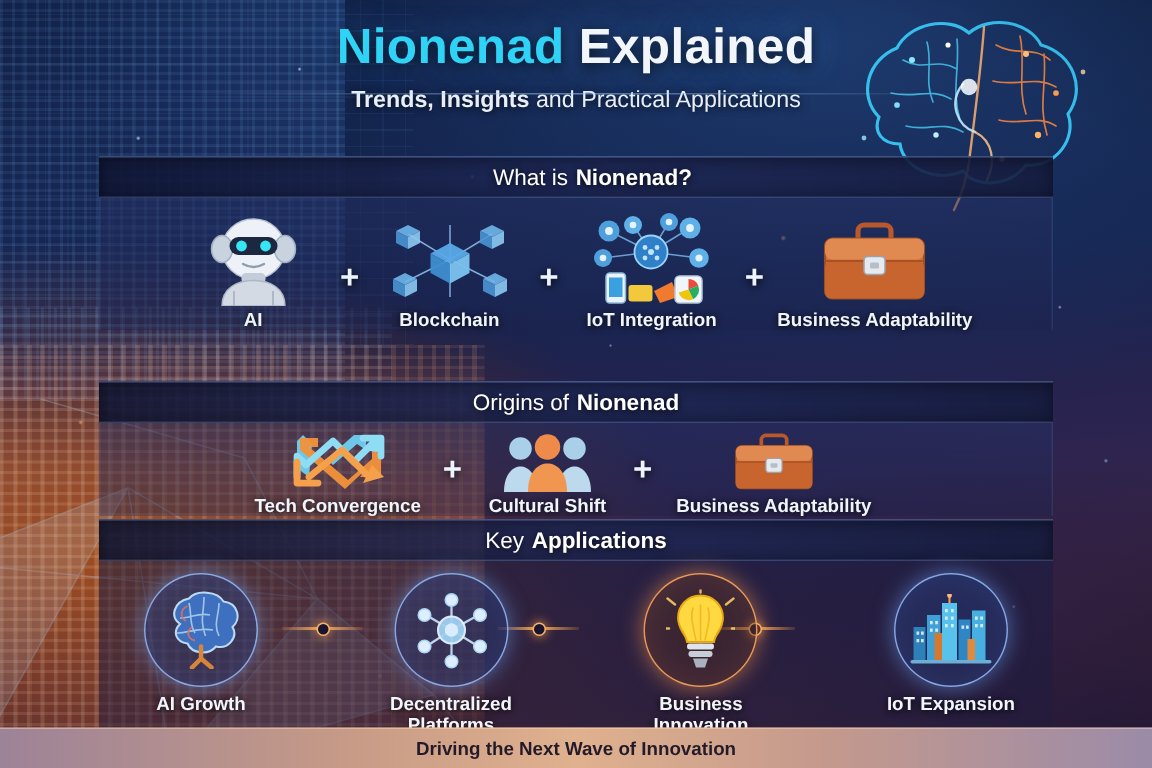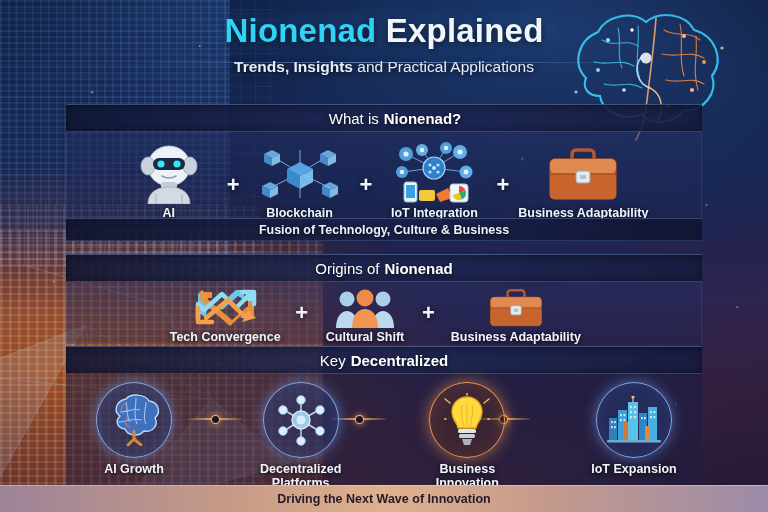--- a/index.html
+++ b/index.html
@@ -400,23 +400,20 @@
                 <rect x="32" y="25" width="14" height="12" rx="2.5" fill="#e6e9ee" stroke="#9aa3b0" stroke-width="1"></rect>
                 <rect x="36" y="29" width="6" height="4" rx="1" fill="#b6bec9"></rect>
               </svg>
             </div>
             <div class="lbl">Business Adaptability</div>
           </div>
 
         </div>
       </div>
 
-      <div class="caption-bar" style="top:114px;">
-        <span>Fusion of Technology, Culture &amp; Business</span>
-      </div>
     </div>
 
     <div class="panel" style="top:254px;">
       <div class="panel-head center">
         <span>
           <span class="hd-reg">Origins of</span><span class="hd-bold">Nionenad</span>
         </span>
       </div>
 
       <div class="panel-body" style="height:62px;">
@@ -471,21 +468,21 @@
             <div class="lbl">Business Adaptability</div>
           </div>
 
         </div>
       </div>
     </div>
 
     <div class="panel" style="top:346px;">
       <div class="panel-head center">
         <span>
-          <span class="hd-reg">Key</span><span class="hd-bold">Decentralized</span>
+          <span class="hd-reg">Key</span><span class="hd-bold">Applications</span>
         </span>
       </div>
 
       <div class="apps-body" style="height:122px;">
 
         <div class="connector" style="left:122px;">
             <i></i>
           </div>
         <div class="connector" style="left:266px;">
             <i></i>

